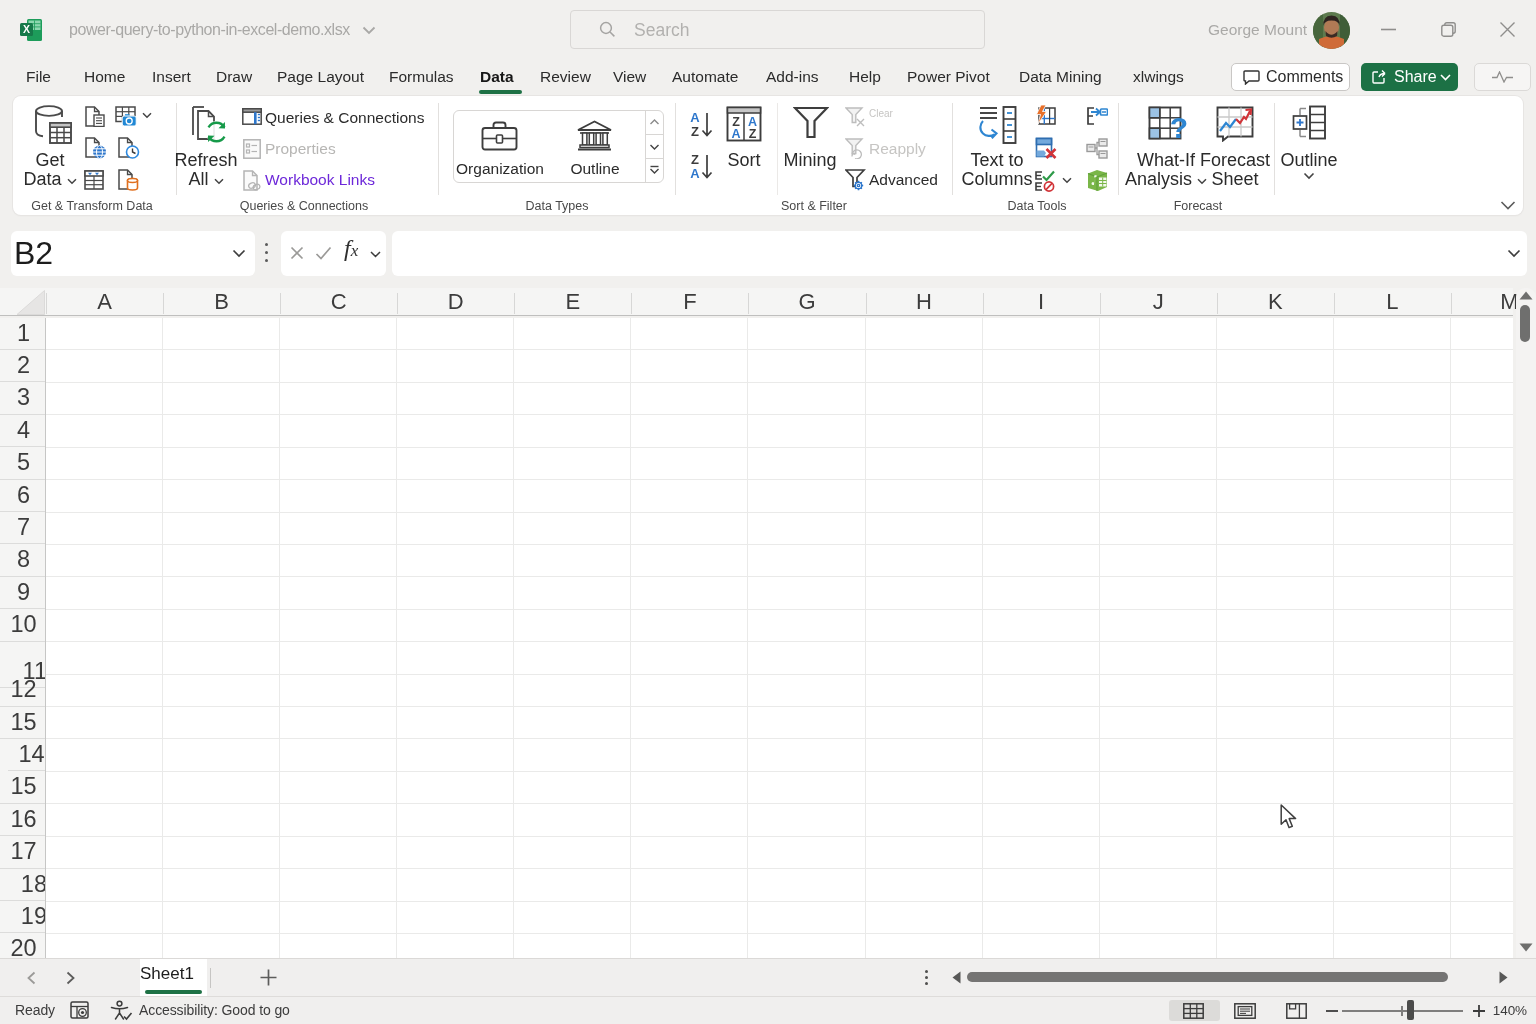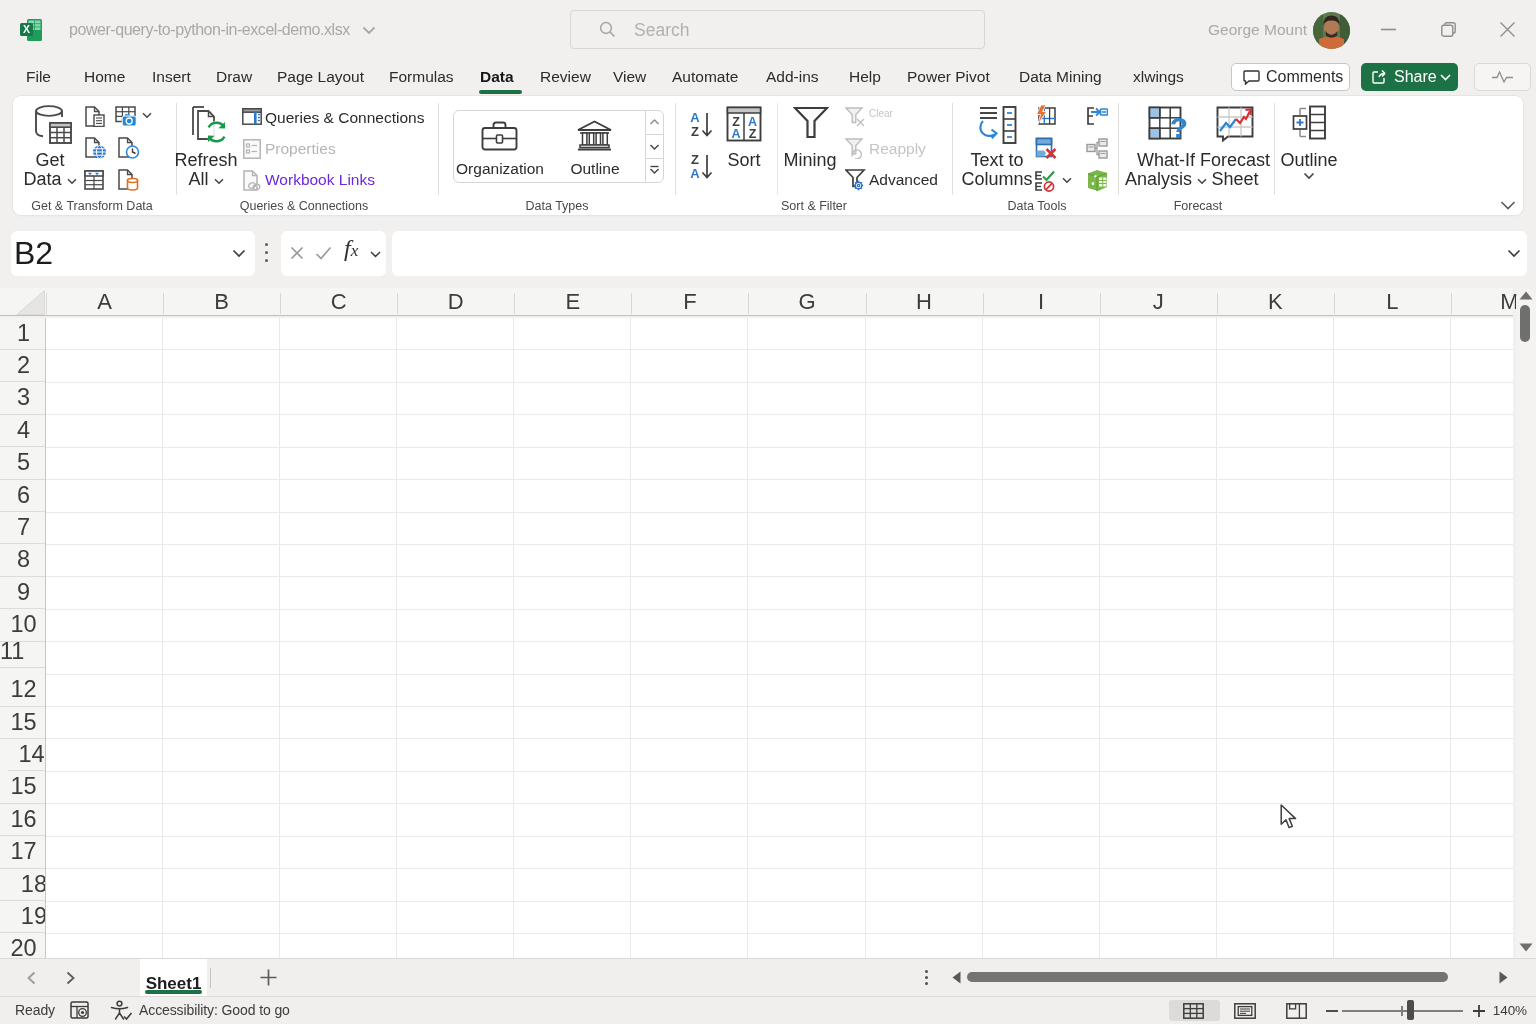--- a/index.html
+++ b/index.html
@@ -503,21 +503,21 @@
     <div style="position:absolute;left:0;top:0px;width:47px;height:32.42px;line-height:31px;text-align:center;border-bottom:1px solid #dcdcdb;">1</div>
     <div style="position:absolute;left:0;top:32.42px;width:47px;height:32.42px;line-height:31px;text-align:center;border-bottom:1px solid #dcdcdb;">2</div>
     <div style="position:absolute;left:0;top:64.84px;width:47px;height:32.42px;line-height:31px;text-align:center;border-bottom:1px solid #dcdcdb;">3</div>
     <div style="position:absolute;left:0;top:97.26px;width:47px;height:32.42px;line-height:31px;text-align:center;border-bottom:1px solid #dcdcdb;">4</div>
     <div style="position:absolute;left:0;top:129.68px;width:47px;height:32.42px;line-height:31px;text-align:center;border-bottom:1px solid #dcdcdb;">5</div>
     <div style="position:absolute;left:0;top:162.10000000000002px;width:47px;height:32.42px;line-height:31px;text-align:center;border-bottom:1px solid #dcdcdb;">6</div>
     <div style="position:absolute;left:0;top:194.52px;width:47px;height:32.42px;line-height:31px;text-align:center;border-bottom:1px solid #dcdcdb;">7</div>
     <div style="position:absolute;left:0;top:226.94px;width:47px;height:32.42px;line-height:31px;text-align:center;border-bottom:1px solid #dcdcdb;">8</div>
     <div style="position:absolute;left:0;top:259.36px;width:47px;height:32.42px;line-height:31px;text-align:center;border-bottom:1px solid #dcdcdb;">9</div>
     <div style="position:absolute;left:0;top:291.78000000000003px;width:47px;height:32.42px;line-height:31px;text-align:center;border-bottom:1px solid #dcdcdb;">10</div>
-    <div style="position:absolute;left:0;top:318px;width:47px;height:32.42px;line-height:31px;text-align:left;border-bottom:1px solid #dcdcdb;">11</div>
+    <div style="position:absolute;left:0;top:338px;width:47px;height:32.42px;line-height:31px;text-align:right;border-bottom:1px solid #dcdcdb;">11</div>
     <div style="position:absolute;left:0;top:356.62px;width:47px;height:32.42px;line-height:31px;text-align:center;border-bottom:1px solid #dcdcdb;">12</div>
     <div style="position:absolute;left:0;top:389.04px;width:47px;height:32.42px;line-height:31px;text-align:center;border-bottom:1px solid #dcdcdb;">15</div>
     <div style="position:absolute;left:8px;top:421.46000000000004px;width:47px;height:32.42px;line-height:31px;text-align:center;border-bottom:1px solid #dcdcdb;">14</div>
     <div style="position:absolute;left:0;top:453.88px;width:47px;height:32.42px;line-height:31px;text-align:center;border-bottom:1px solid #dcdcdb;">15</div>
     <div style="position:absolute;left:0;top:486.3px;width:47px;height:32.42px;line-height:31px;text-align:center;border-bottom:1px solid #dcdcdb;">16</div>
     <div style="position:absolute;left:0;top:518.72px;width:47px;height:32.42px;line-height:31px;text-align:center;border-bottom:1px solid #dcdcdb;">17</div>
     <div style="position:absolute;left:0;top:551.14px;width:47px;height:32.42px;line-height:31px;text-align:right;border-bottom:1px solid #dcdcdb;">18</div>
     <div style="position:absolute;left:0;top:583.5600000000001px;width:47px;height:32.42px;line-height:31px;text-align:right;border-bottom:1px solid #dcdcdb;">19</div>
     <div style="position:absolute;left:0;top:615.98px;width:47px;height:32.42px;line-height:31px;text-align:center;border-bottom:1px solid #dcdcdb;">20</div>
   </div>
@@ -553,21 +553,21 @@
   </svg>
 
 <div class="abs" style="left:0;top:958px;width:1536px;height:38px;background:#f0efee;border-top:1px solid #dbd9d7;">
   <svg class="abs" style="left:27px;top:12px;" width="9" height="14" viewBox="0 0 9 14">
       <path d="M7.5,1.5 L1.5,7 L7.5,12.5" stroke="#9b9a98" stroke-width="1.8" fill="none"></path>
     </svg>
   <svg class="abs" style="left:66px;top:12px;" width="9" height="14" viewBox="0 0 9 14">
       <path d="M1.5,1.5 L7.5,7 L1.5,12.5" stroke="#5c5c5b" stroke-width="1.8" fill="none"></path>
     </svg>
   <div class="abs" style="left:140px;top:0;width:67px;height:37px;background:#fff;"></div>
-  <div class="abs" style="left:140px;top:13px;width:67px;height:24px;line-height:24px;text-align:center;font-size:17px;font-weight:bold;color:#1d1d1d;">Sheet1</div>
+  <div class="abs" style="left:140px;top:3px;width:67px;height:24px;line-height:24px;text-align:left;font-size:17px;font-weight:normal;color:#1d1d1d;">Sheet1</div>
   <div class="abs" style="left:145px;top:31px;width:57px;height:3.5px;background:#1e7145;border-radius:2px;"></div>
   <div class="abs" style="left:210px;top:9px;width:1px;height:20px;background:#c6c5c3;"></div>
   <svg class="abs" style="left:259px;top:9px;" width="19" height="19" viewBox="0 0 19 19">
       <path d="M9.5,1.5 L9.5,17.5 M1.5,9.5 L17.5,9.5" stroke="#5c5c5b" stroke-width="1.7"></path>
     </svg>
 
   <div class="abs" style="left:925px;top:11px;width:3px;height:3px;background:#4f4f4e;border-radius:50%;"></div>
   <div class="abs" style="left:925px;top:17px;width:3px;height:3px;background:#4f4f4e;border-radius:50%;"></div>
   <div class="abs" style="left:925px;top:23px;width:3px;height:3px;background:#4f4f4e;border-radius:50%;"></div>
   <svg class="abs" style="left:952px;top:12px;" width="9" height="13" viewBox="0 0 9 13">

